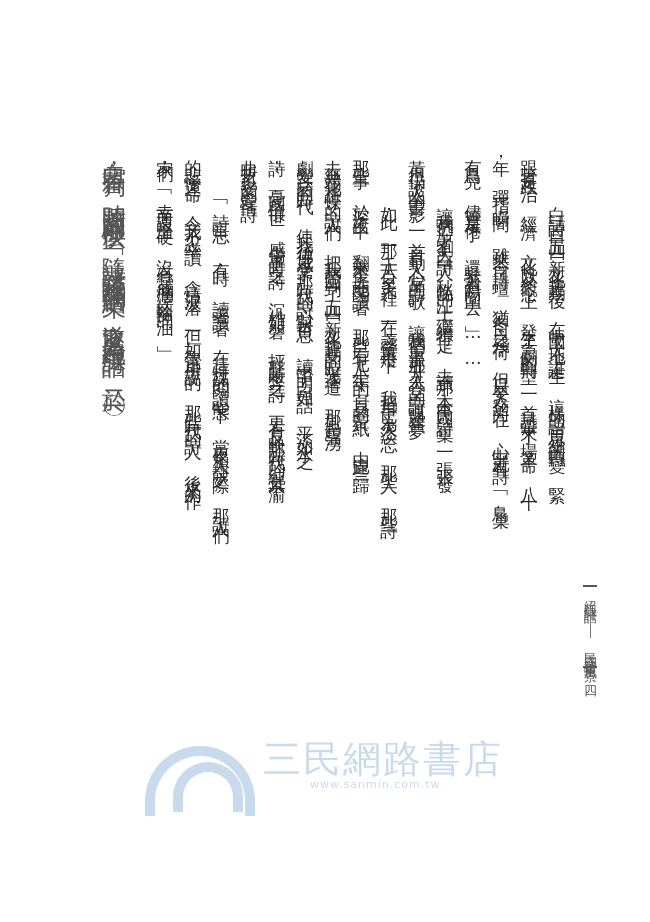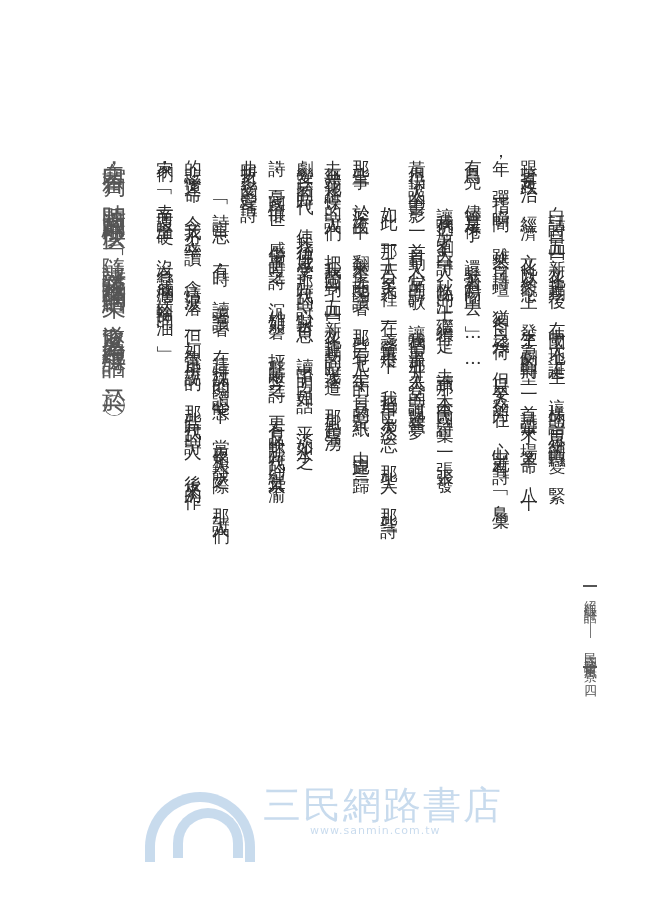--- a/index.html
+++ b/index.html
@@ -14,21 +14,21 @@
   .col.heading { font-size: 24px; letter-spacing: 3.5px; color: #555; width: 30px; top: 144px;
                  font-family: "DejaVu Sans", "Liberation Sans", sans-serif; }
   .running-head { position: absolute; left: 580px; top: 582px; width: 20px;
                   display: flex; flex-direction: column; align-items: center; color: #555; }
   .rh-rule { width: 14px; height: 2px; background: #555; margin: 3px 0; }
   .rh-text { writing-mode: vertical-rl; text-orientation: upright; font-size: 13px;
              letter-spacing: 3.5px; line-height: 16px; }
   .rh-dash { width: 1px; height: 30px; background: #777; margin: 4px 0; }
   .page-num { font-size: 13px; margin-top: 4px; }
   .watermark { position: absolute; left: 145px; top: 732px; width: 470px; height: 70px;
-               opacity: 0.28; pointer-events: none; margin-top: 46px; }
+               opacity: 0.28; pointer-events: none; }
   .wm-arc { position: absolute; border: 10px solid #3d7fc2; border-bottom: none;
             border-radius: 70px 70px 0 0; }
   .wm-title { position: absolute; left: 118px; top: 2px; font-size: 38px; color: #3d7fc2;
               letter-spacing: 2px; font-family: "DejaVu Serif", serif; }
   .wm-url { position: absolute; left: 165px; top: 46px; font-size: 11px; color: #3d7fc2;
             font-family: "DejaVu Sans", sans-serif; letter-spacing: 1px; }
 </style>
 </head>
 <body>
 

